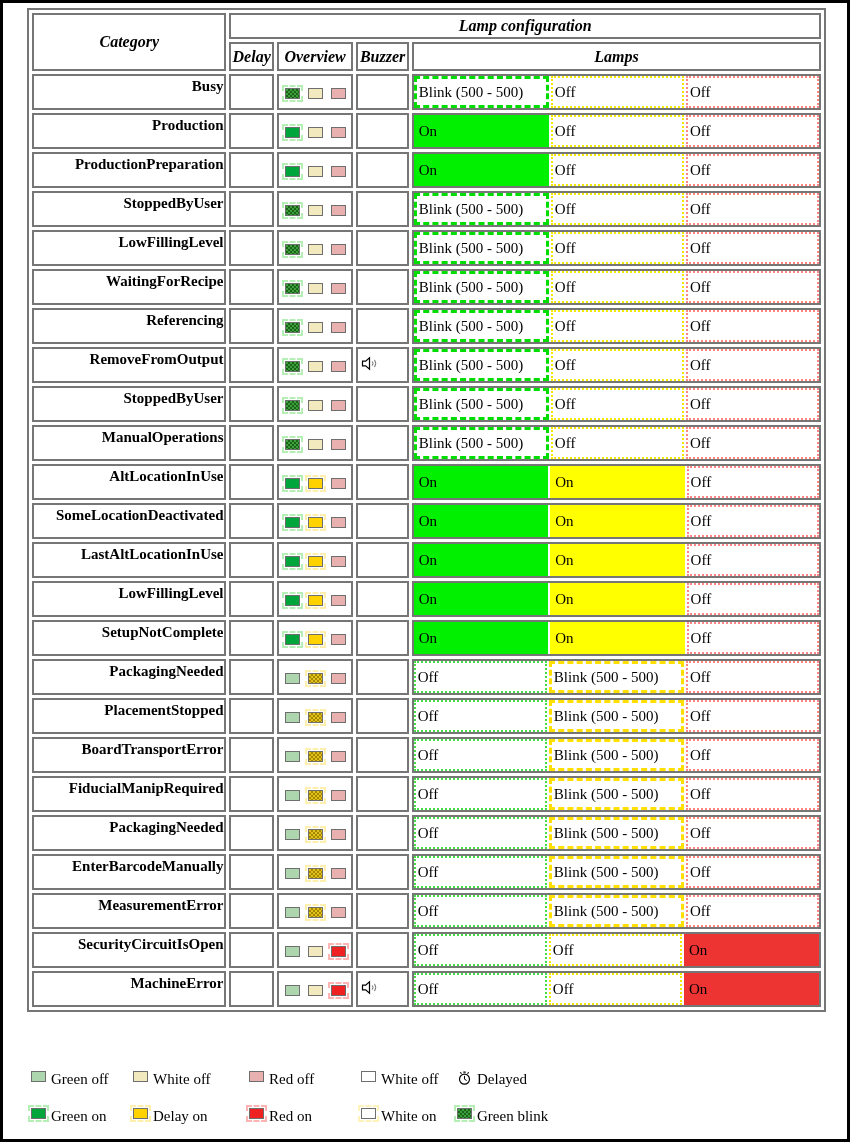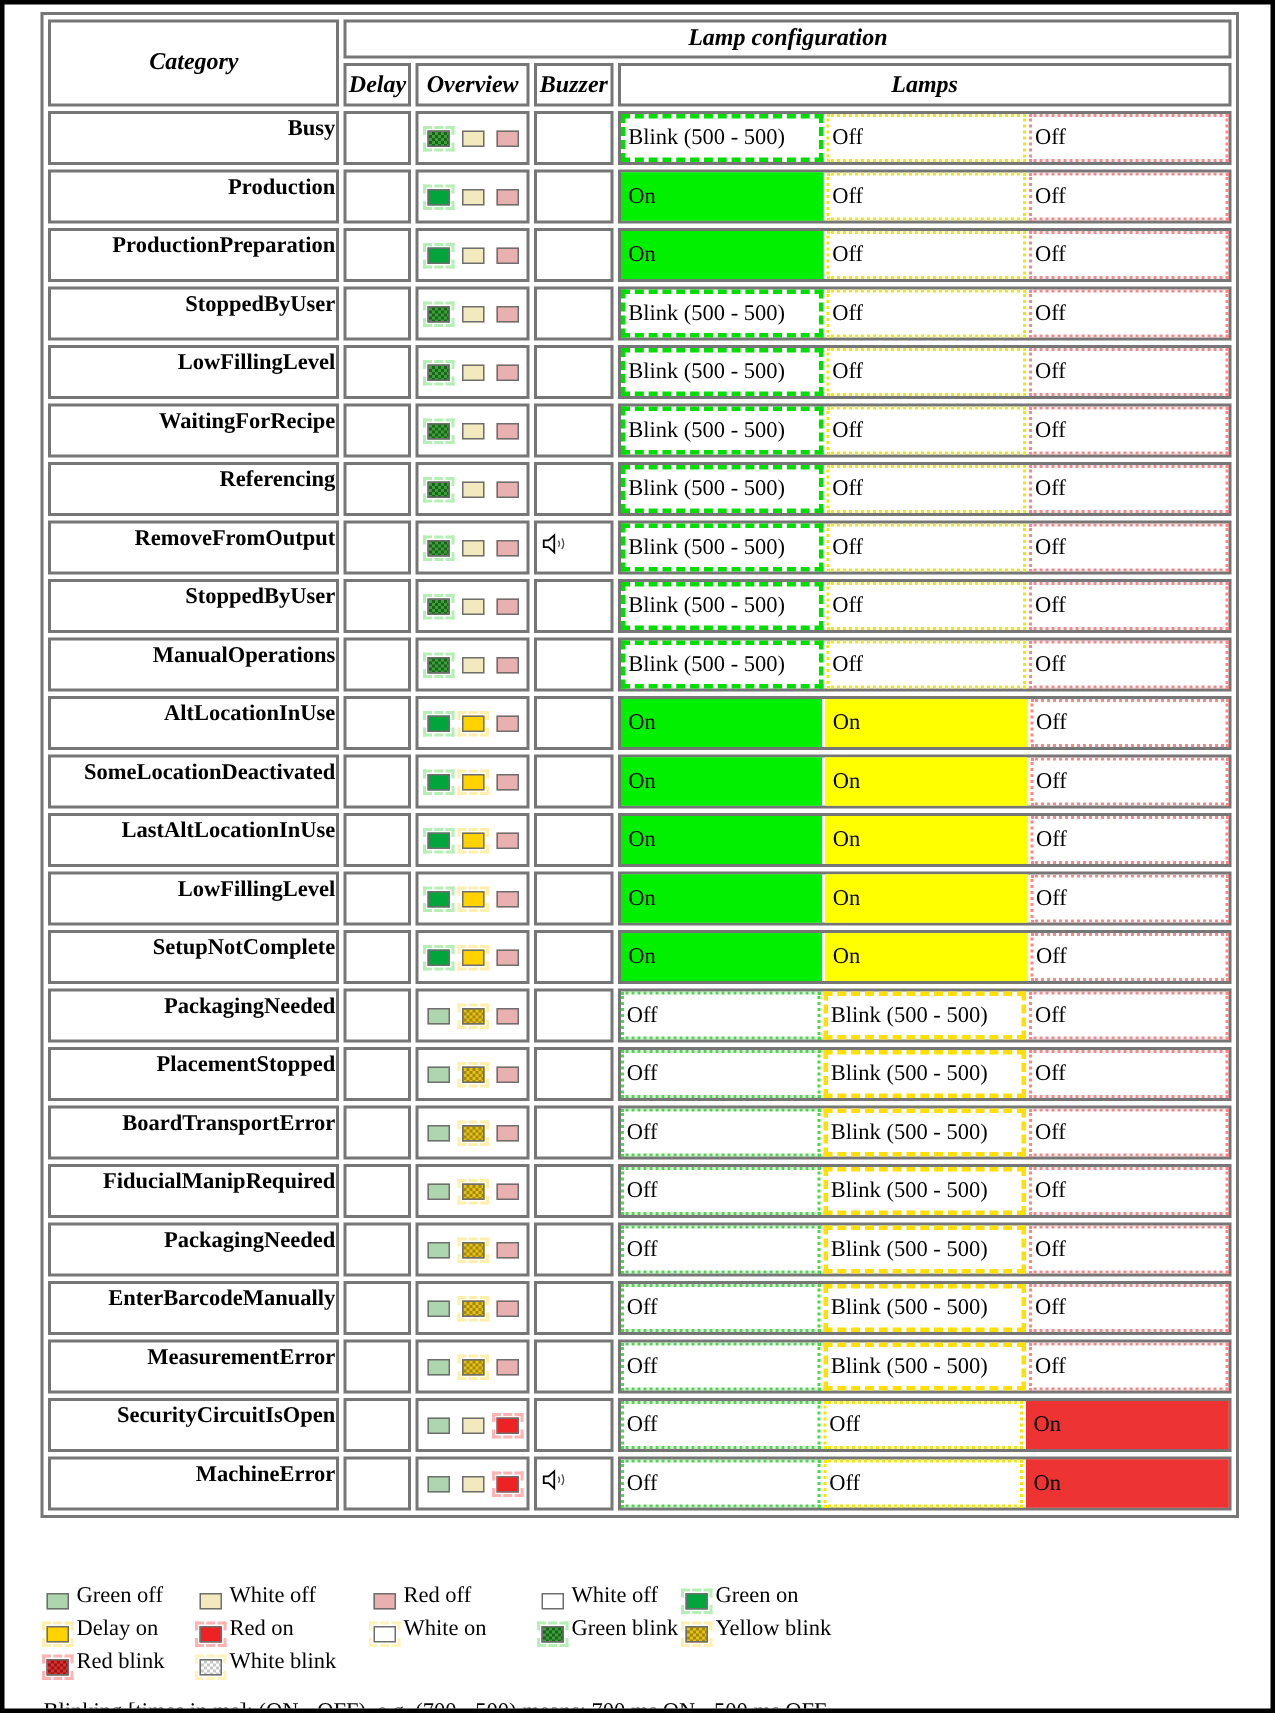--- a/index.html
+++ b/index.html
@@ -57,21 +57,21 @@
   .mini.white-on  {background:#ffffff;outline:2px dashed #fdf3bb;outline-offset:1px;}
   .mini.green-blink {background:#196419;background-image:repeating-conic-gradient(#196419 0 25%,#3da03d 0 50%);background-size:4px 4px;outline:2px dashed #b5efb5;outline-offset:1px;}
   .mini.yellow-blink{background:#a88600;background-image:repeating-conic-gradient(#a88600 0 25%,#e0c41e 0 50%);background-size:4px 4px;outline:2px dashed #ffefad;outline-offset:1px;}
   .mini.red-blink   {background:#9e1212;background-image:repeating-conic-gradient(#9e1212 0 25%,#d63434 0 50%);background-size:4px 4px;outline:2px dashed #ffb3b3;outline-offset:1px;}
   .mini.white-blink {background:#cfcfcf;background-image:repeating-conic-gradient(#c9c9c9 0 25%,#ffffff 0 50%);background-size:4px 4px;outline:2px dashed #fdf3bb;outline-offset:1px;}
 
   
   .legend{margin:44px 0 0 4px;display:grid;
           grid-template-columns:102px 116px 112px 96px auto;
           row-gap:5px;font-size:15px;}
-  .legend-item{display:flex;align-items:flex-end;gap:5px;white-space:nowrap;}
+  .legend-item{display:flex;align-items:flex-start;gap:5px;white-space:nowrap;margin-top:15px;}
   .legend-item svg{display:block;}
 
   .note{margin:16px 0 0 2px;font-size:15px;}
 </style>
 </head>
 <body>
 
 <div class="content">
 
   <table class="cfg">
@@ -427,20 +427,28 @@
       </div>
       <div class="legend-item">
         <span class="mini red-off"></span>
         <span>Red off</span>
       </div>
       <div class="legend-item">
         <span class="mini white-off"></span>
         <span>White off</span>
       </div>
       <div class="legend-item">
+        <svg width="15" height="15" viewBox="0 0 15 15">
+          <circle cx="7.5" cy="8.2" r="5" fill="none" stroke="#000" stroke-width="1.2"></circle>
+          <path d="M7.5 8.2 V4.9 M7.5 8.2 l2.2 1.3" stroke="#000" stroke-width="1"></path>
+          <path d="M4.6 2.6 L3.2 1.4 M10.4 2.6 L11.8 1.4 M6.3 1.2 h2.4" stroke="#000" stroke-width="1.2"></path>
+        </svg>
+        <span>Delayed</span>
+      </div>
+      <div class="legend-item">
         <span class="mini green-on"></span>
         <span>Green on</span>
       </div>
       <div class="legend-item">
         <span class="mini yellow-on"></span>
         <span>Delay on</span>
       </div>
       <div class="legend-item">
         <span class="mini red-on"></span>
         <span>Red on</span>

